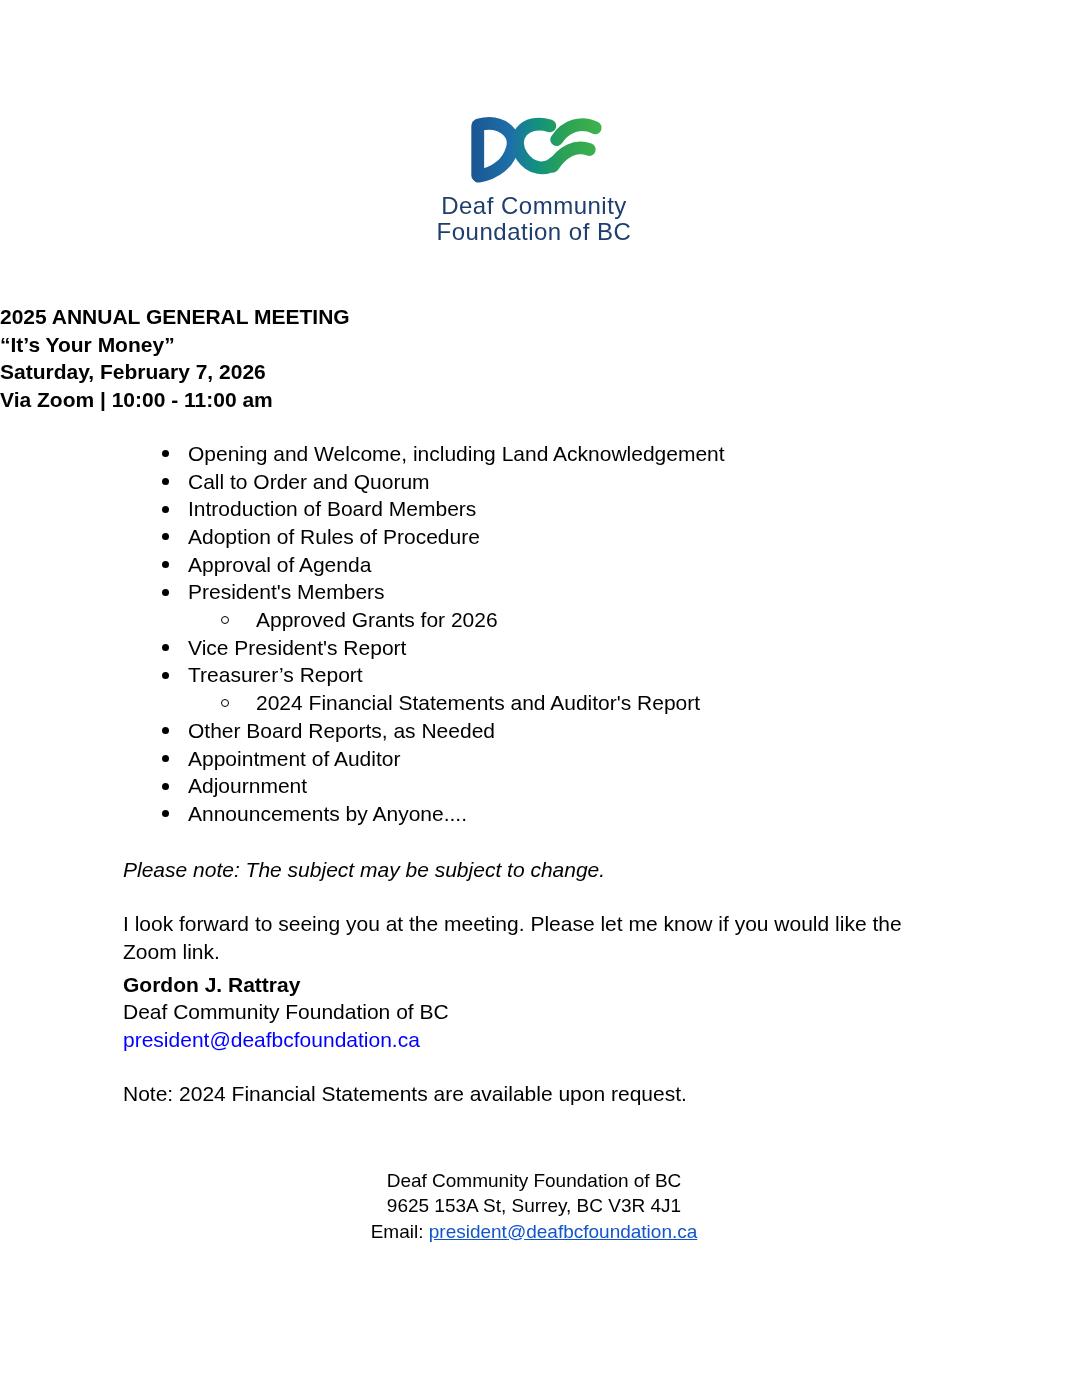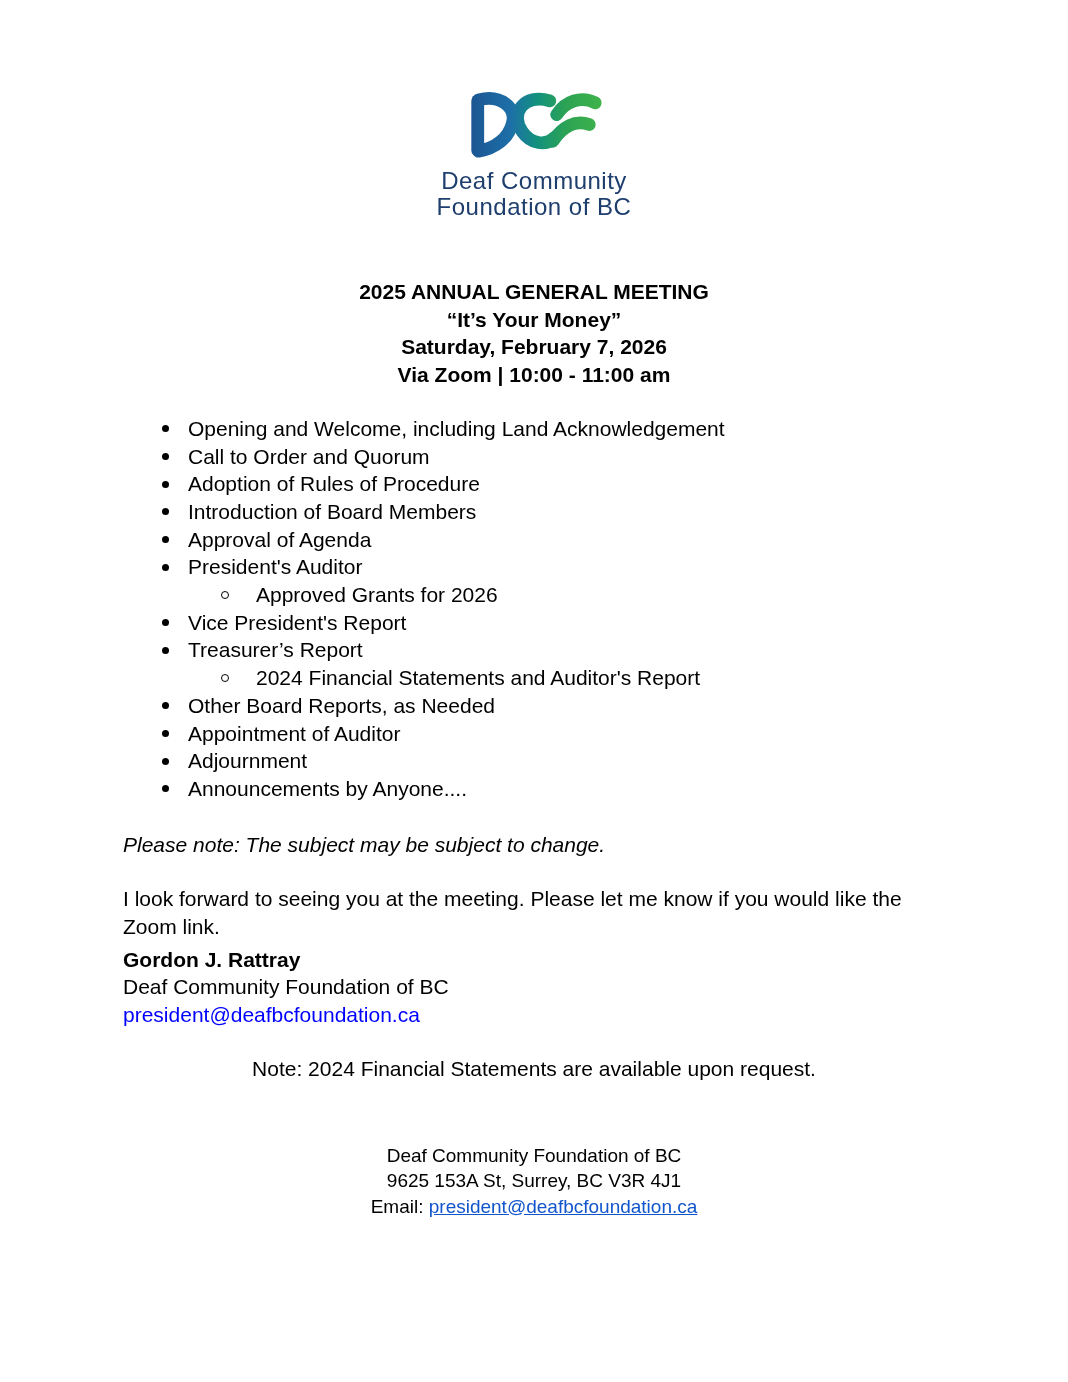--- a/index.html
+++ b/index.html
@@ -5,27 +5,27 @@
   * { margin:0; padding:0; box-sizing:border-box; }
   html,body { background:#ffffff; }
   body {
     width:1068px; height:1382px; margin:0 auto; overflow:hidden;
     font-family:"Liberation Sans", sans-serif; color:#000000;
     font-size:21px; line-height:27.7px;
   }
   .page { position:relative; width:1068px; height:1382px; background:#ffffff; }
 
   
-  .logo-block { padding-top:53px; text-align:center;margin-top:35px; }
+  .logo-block { padding-top:113px; text-align:center; }
   .logo-icon { width:140px; height:77px; display:block; margin:0 auto; }
   .wordmark { margin-top:3px; color:#1e3e6d; font-size:24px; line-height:26px;
               letter-spacing:0.5px; font-weight:500; }
 
   
-  .title-block { margin-top:58px; text-align:center; font-weight:bold; }
+  .title-block { margin-top:58px; font-weight:bold; }
   .title-block div { line-height:27.7px; }
 
   
   ul.agenda { margin:26px 0 0 0; padding-left:123px; padding-right:93px; list-style:none; }
   ul.agenda li { position:relative; line-height:27.7px; }
   ul.agenda li.level-1 { padding-left:65px; }
   ul.agenda li.level-1::before {
     content:""; position:absolute; left:39px; top:10.5px;
     width:7px; height:7px; border-radius:50%; background:#000;
   }
@@ -37,21 +37,21 @@
 
   
   .body-text { margin-left:123px; margin-right:123px; }
   .note-italic { margin-top:28px; font-style:italic; }
   .closing { margin-top:27px; }
   .signature { margin-top:5px; }
   .signature .sig-name { font-weight:bold; }
   .signature a, .signature .sig-email a {
     color:#0000ff; text-decoration:none;
   }
-  .note-financial { margin-top:26px;text-align:center; }
+  .note-financial { margin-top:26px; }
 
   
   .footer { margin-top:60px; text-align:center; font-size:19px; line-height:25.5px; }
   .footer a { color:#1155cc; text-decoration:underline; }
 </style>
 </head>
 <body>
 
 <div class="page">
 
@@ -83,24 +83,24 @@
   <div class="title-block">
     <div>2025 ANNUAL GENERAL MEETING</div>
     <div>“It’s Your Money”</div>
     <div>Saturday, February 7, 2026</div>
     <div>Via Zoom | 10:00 - 11:00 am</div>
   </div>
 
   <ul class="agenda">
       <li class="level-1">Opening and Welcome, including Land Acknowledgement</li>
       <li class="level-1">Call to Order and Quorum</li>
+      <li class="level-1">Introduction of Board Members</li>
       <li class="level-1">Adoption of Rules of Procedure</li>
-      <li class="level-1">Introduction of Board Members</li>
       <li class="level-1">Approval of Agenda</li>
-      <li class="level-1">President's Auditor</li>
+      <li class="level-1">President's Members</li>
       <li class="level-2">Approved Grants for 2026</li>
       <li class="level-1">Vice President's Report</li>
       <li class="level-1">Treasurer’s Report</li>
       <li class="level-2">2024 Financial Statements and Auditor's Report</li>
       <li class="level-1">Other Board Reports, as Needed</li>
       <li class="level-1">Appointment of Auditor</li>
       <li class="level-1">Adjournment</li>
       <li class="level-1">Announcements by Anyone....</li>
     </ul>
 

